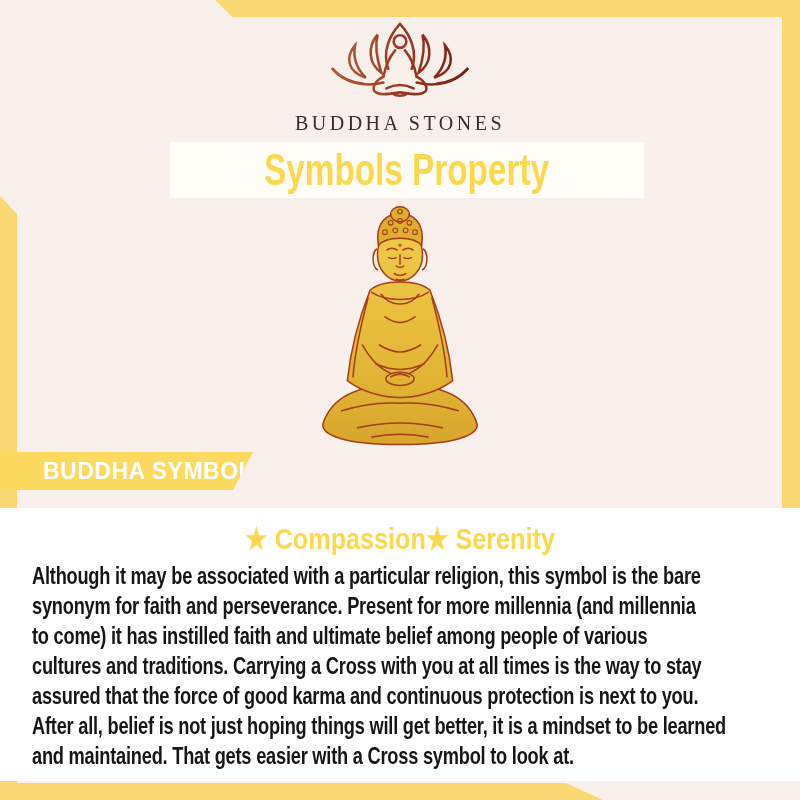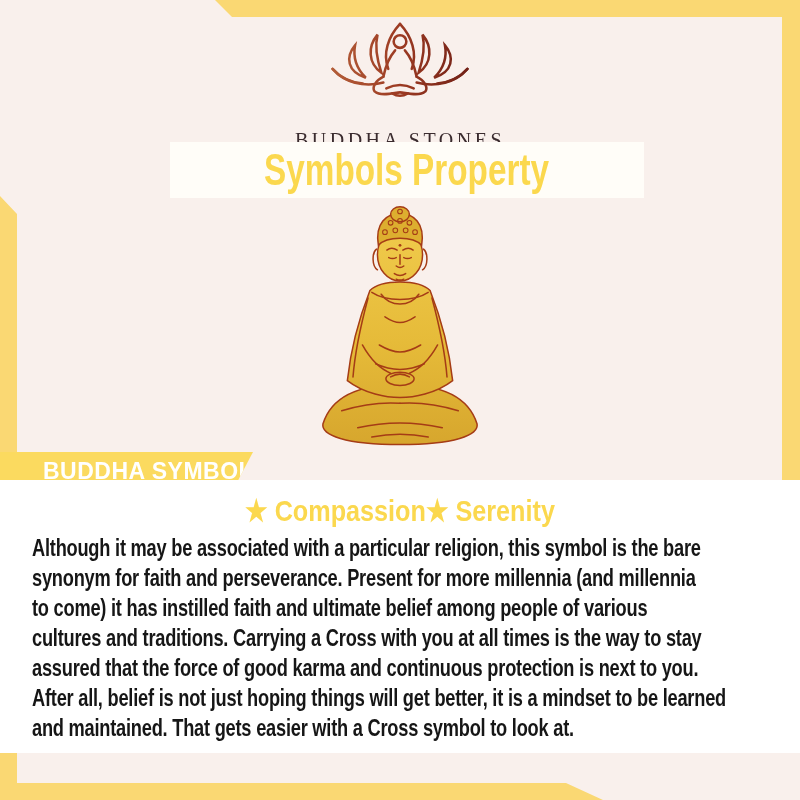--- a/index.html
+++ b/index.html
@@ -13,21 +13,21 @@
   .ribbon.top-right{
     clip-path:polygon(215px 0,800px 0,800px 640px,782px 572px,782px 17px,232px 17px);
   }
   .ribbon.bottom-left{
     clip-path:polygon(0 196px,17px 214px,17px 783px,566px 783px,603px 800px,0 800px);
   }
   
   .logo-wrap{position:absolute;left:0;top:20px;width:800px;text-align:center;}
   .logo-svg{display:block;margin:0 auto;width:150px;height:88px;}
   .brand-name{
-    margin-top:21px;
+    margin-top:4px;
     font-family:"Liberation Serif",serif;
     font-size:20px;letter-spacing:3.5px;
     color:#3a2b2e;
   }
   
   .title-banner{
     position:absolute;left:170px;top:142px;width:474px;height:56px;
     background:var(--panel-white,#fffdf8);
     display:flex;align-items:center;justify-content:center;
   }
@@ -44,21 +44,21 @@
     background:var(--label-yellow,#fbda5f);
     clip-path:polygon(0 0,253px 0,233px 38px,0 38px);
     display:flex;align-items:center;
   }
   .section-label span{
     padding-left:43px;color:#ffffff;font-size:23px;font-weight:600;
     letter-spacing:0.5px;white-space:nowrap;
   }
   
   .content-panel{
-    position:absolute;left:0;top:480px;width:800px;height:273px;
+    position:absolute;left:0;top:508px;width:800px;height:273px;
     background:#ffffff;
   }
   .benefits-heading{
     margin-top:13px;width:800px;text-align:center;
     font-size:30px;font-weight:bold;color:var(--title-yellow,#fbd84e);
     white-space:nowrap;transform:scaleX(0.84);transform-origin:50% 50%;
   }
   .paragraph{position:absolute;left:32px;top:53px;}
   .para-line{
     font-size:24px;line-height:30px;font-weight:bold;

